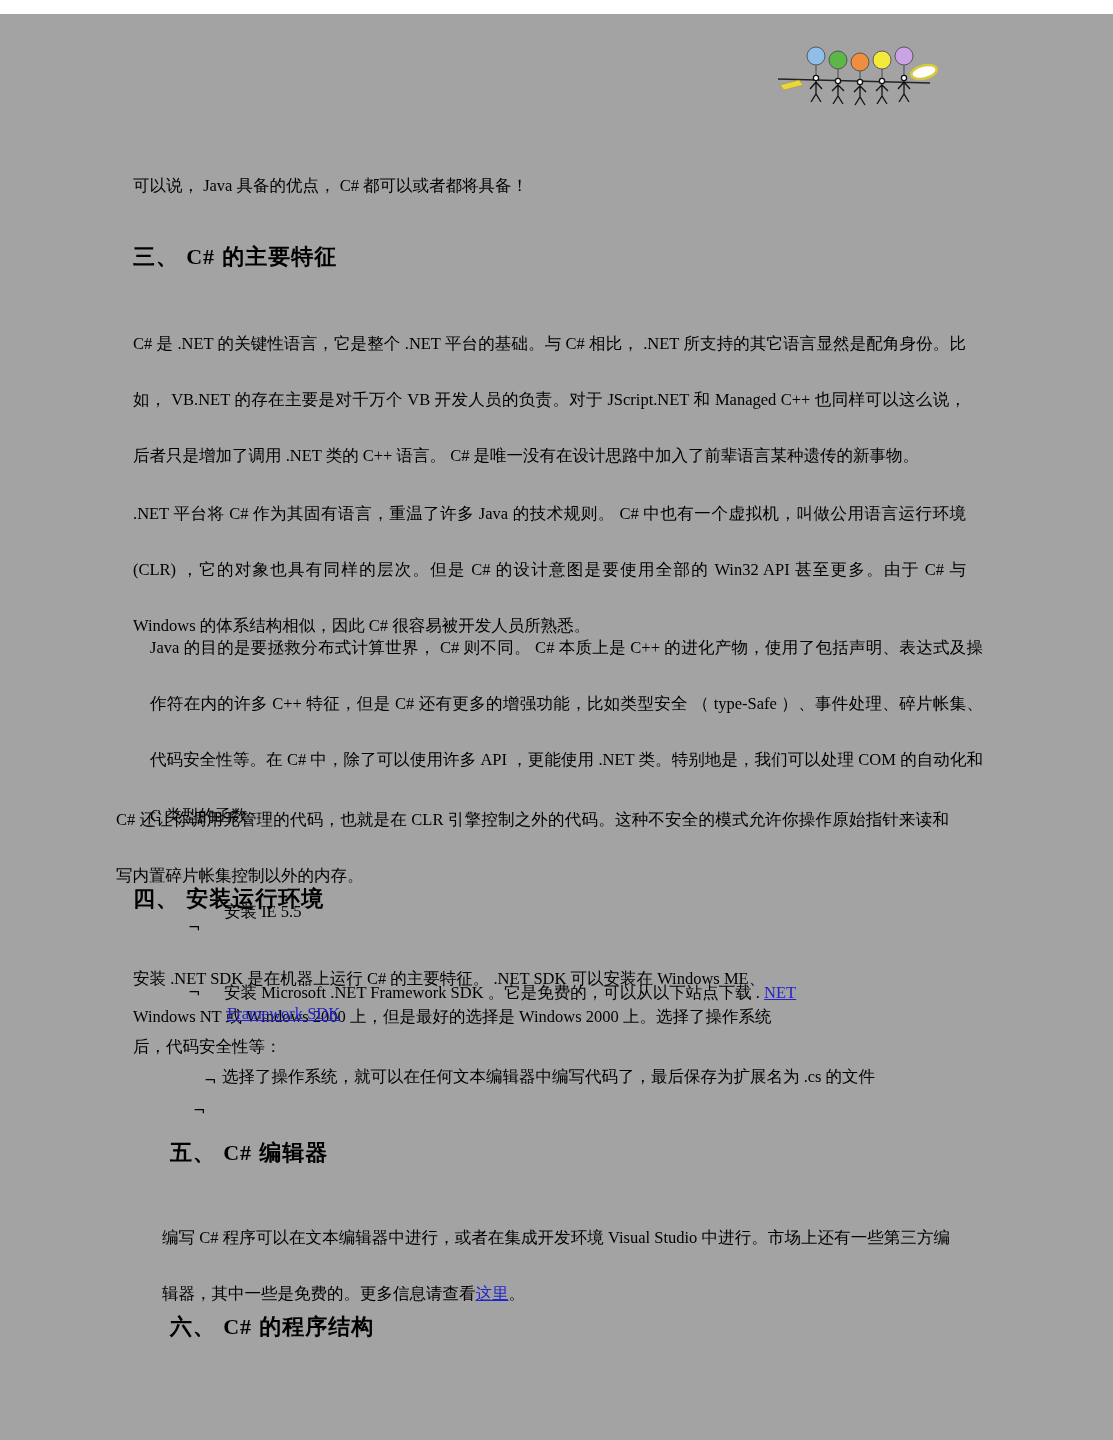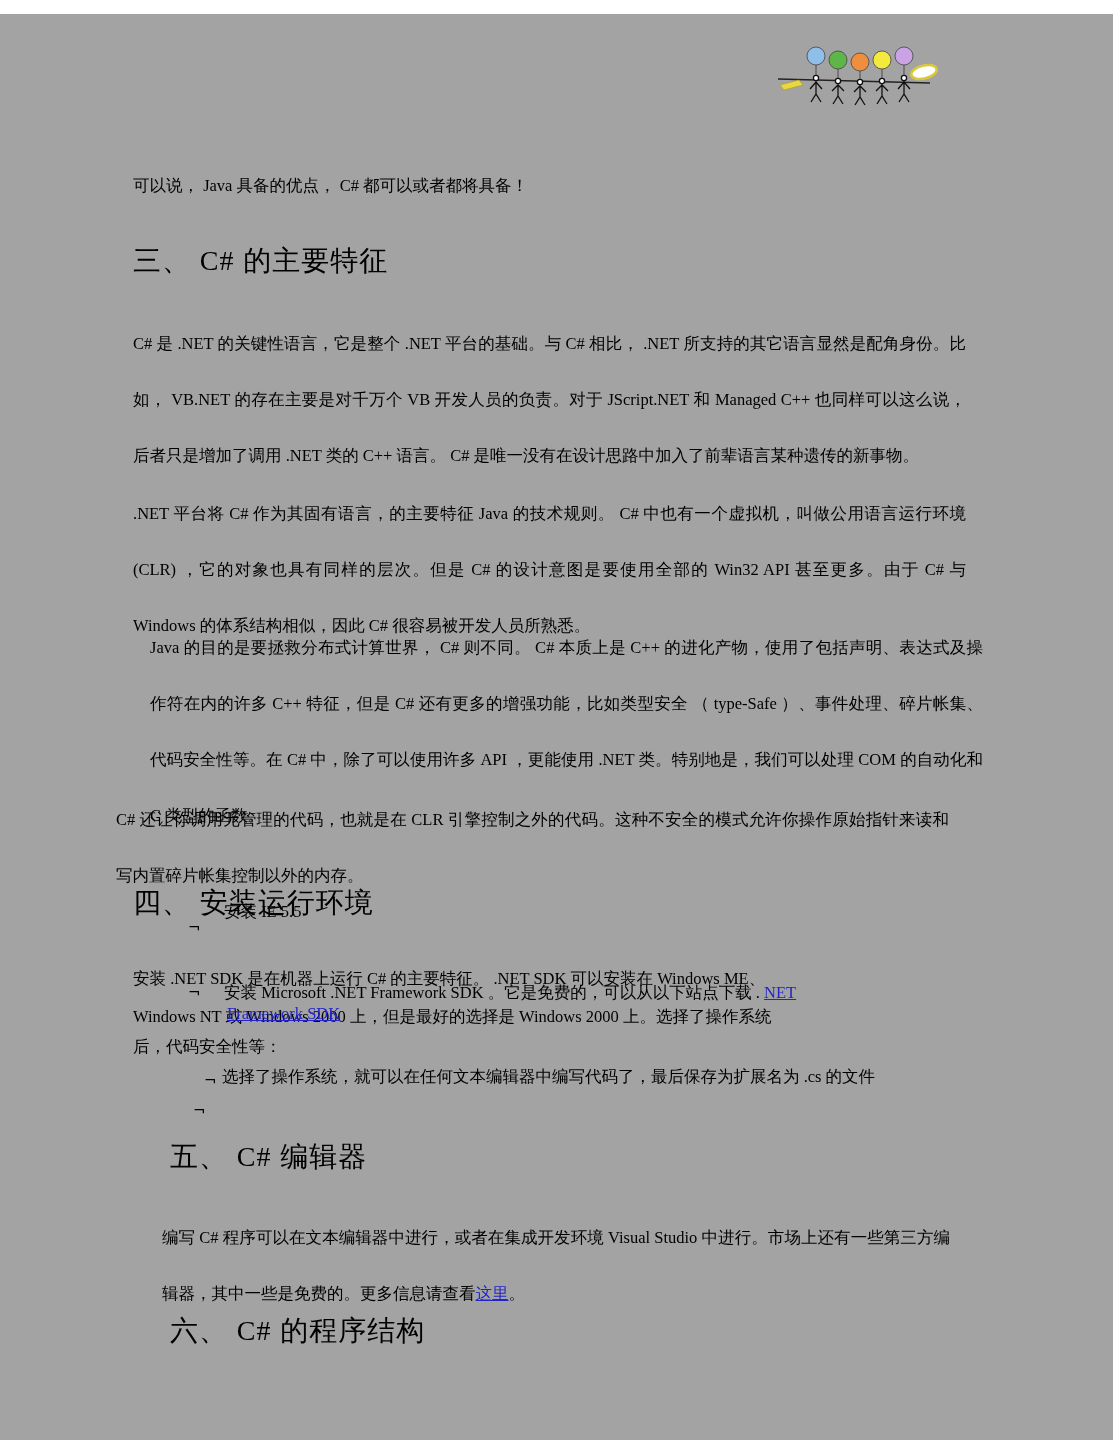--- a/index.html
+++ b/index.html
@@ -9,21 +9,21 @@
     background:#a3a3a3; color:#000;
     font-family:"Liberation Serif","DejaVu Serif",serif;
     overflow:hidden;
   }
   .abs { position:absolute; }
   .body-text {
     font-size:16.5px; line-height:56px; width:833px; text-align:justify;
   }
   .line16 { font-size:16.5px; line-height:24px; white-space:nowrap; }
   .heading {
-    font-size:28px; font-weight:400; white-space:nowrap;
+    font-size:22px; font-weight:700; white-space:nowrap;
     font-family:"Liberation Sans","DejaVu Sans",sans-serif;
     letter-spacing:1px;
   }
   .heading .latin { font-family:"Liberation Serif","DejaVu Serif",serif; }
   .link { color:#2323cb; text-decoration:underline; cursor:pointer; }
   .marker {
     font-size:15px; line-height:18px;
     font-family:"DejaVu Sans",sans-serif; color:#000;
   }
   .logo-box { width:172px; height:78px; }
@@ -70,21 +70,21 @@
       <ellipse cx="146" cy="34" rx="13" ry="6.5" fill="#ffffff" stroke-width="2.6" transform="rotate(-14 146 34)" stroke="#d8c83c"></ellipse>
     </svg>
   </div>
 
   <div class="abs line16" style="left:133px; top:160px;">可以说， Java 具备的优点， C# 都可以或者都将具备！</div>
 
   <h2 class="abs heading" style="left:133px; top:228px;"><span>三、 </span><span class="latin">C#</span><span> 的主要特征</span></h2>
 
   <div class="abs body-text" style="left:133px; top:302px;">C#  是 .NET 的关键性语言，它是整个 .NET 平台的基础。与 C# 相比， .NET 所支持的其它语言显然是配角身份。比如， VB.NET 的存在主要是对千万个  VB 开发人员的负责。对于 JScript.NET 和  Managed C++  也同样可以这么说，后者只是增加了调用 .NET 类的  C++  语言。 C# 是唯一没有在设计思路中加入了前辈语言某种遗传的新事物。</div>
 
-  <div class="abs body-text" style="left:133px; top:472px;">.NET 平台将  C# 作为其固有语言，的主要特征  Java 的技术规则。 C# 中也有一个虚拟机，叫做公用语言运行环境 (CLR) ，它的对象也具有同样的层次。但是  C# 的设计意图是要使用全部的  Win32 API 甚至更多。由于  C# 与  Windows 的体系结构相似，因此  C#  很容易被开发人员所熟悉。</div>
+  <div class="abs body-text" style="left:133px; top:472px;">.NET 平台将  C# 作为其固有语言，重温了许多  Java 的技术规则。 C# 中也有一个虚拟机，叫做公用语言运行环境 (CLR) ，它的对象也具有同样的层次。但是  C# 的设计意图是要使用全部的  Win32 API 甚至更多。由于  C# 与  Windows 的体系结构相似，因此  C#  很容易被开发人员所熟悉。</div>
 
   <div class="abs body-text" style="left:150px; top:606px;">Java 的目的是要拯救分布式计算世界， C#  则不同。 C# 本质上是  C++ 的进化产物，使用了包括声明、表达式及操作符在内的许多  C++ 特征，但是  C# 还有更多的增强功能，比如类型安全 （ type-Safe ）、事件处理、碎片帐集、代码安全性等。在  C# 中，除了可以使用许多  API ，更能使用 .NET 类。特别地是，我们可以处理  COM  的自动化和  C  类型的函数。</div>
 
   <div class="abs body-text" style="left:116px; top:778px;">C# 还让你调用无管理的代码，也就是在  CLR  引擎控制之外的代码。这种不安全的模式允许你操作原始指针来读和写内置碎片帐集控制以外的内存。</div>
 
   <h2 class="abs heading" style="left:133px; top:870px;"><span>四、 </span><span>安装运行环境</span></h2>
 
   <span class="abs marker" style="left:188px; top:905px;">¬</span>
   <div class="abs line16" style="left:224px; top:886px;">安装  IE 5.5</div>
 

